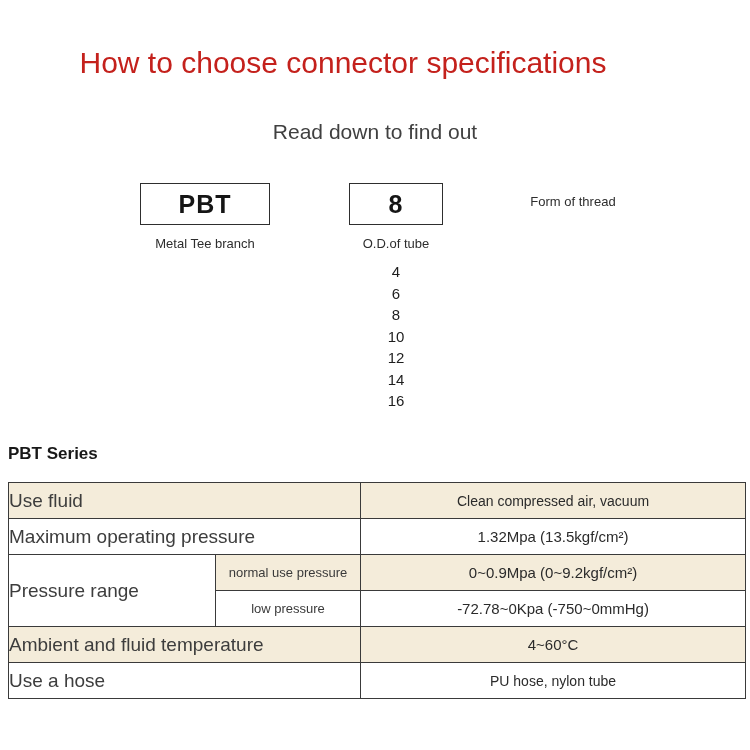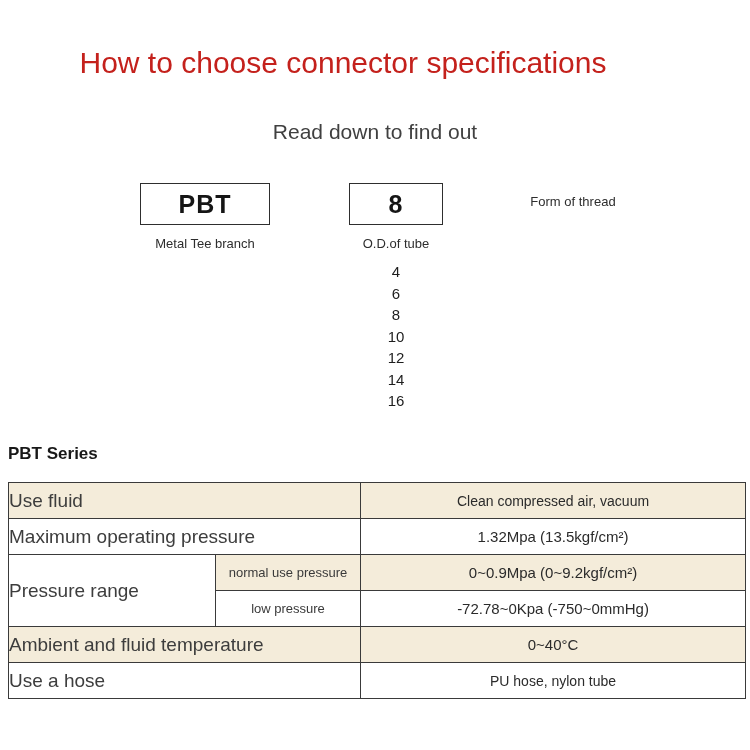--- a/index.html
+++ b/index.html
@@ -94,20 +94,20 @@
       <td rowspan="2" class="cell-label">Pressure range</td>
       <td class="cell-sub beige">normal use pressure</td>
       <td class="cell-value sm beige">0~0.9Mpa (0~9.2kgf/cm²)</td>
     </tr>
     <tr>
       <td class="cell-sub">low pressure</td>
       <td class="cell-value sm">-72.78~0Kpa (-750~0mmHg)</td>
     </tr>
     <tr>
       <td colspan="2" class="cell-label beige">Ambient and fluid temperature</td>
-      <td class="cell-value sm beige">0~40°C</td>
+      <td class="cell-value sm beige">4~60°C</td>
     </tr>
     <tr>
       <td colspan="2" class="cell-label">Use a hose</td>
       <td class="cell-value lg">PU hose, nylon tube</td>
     </tr>
   </tbody>
 </table>
 
 </body></html>

